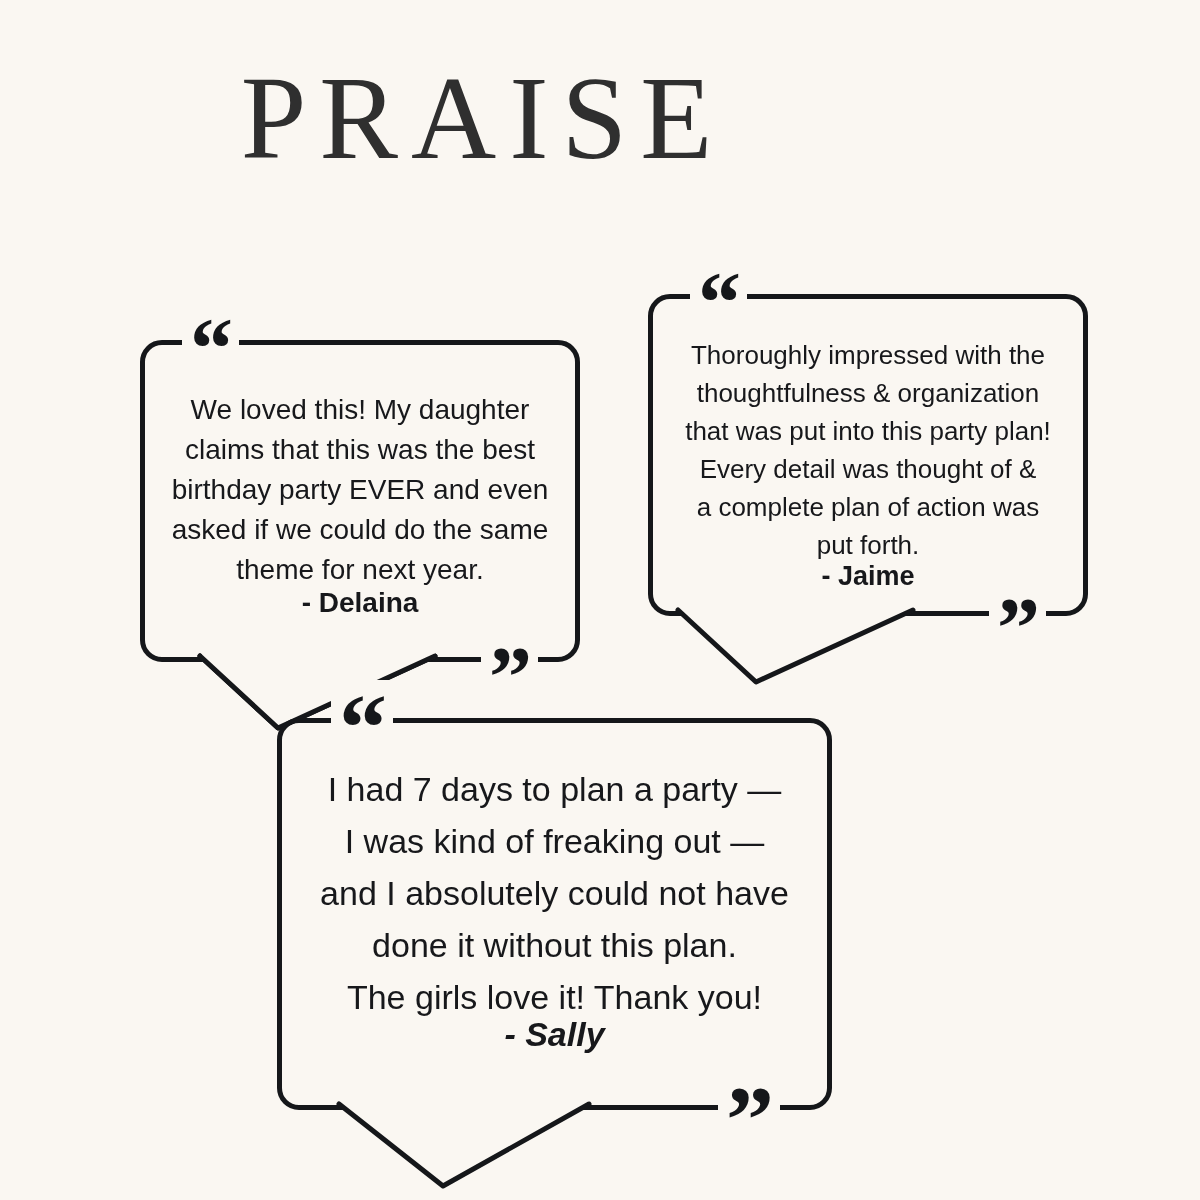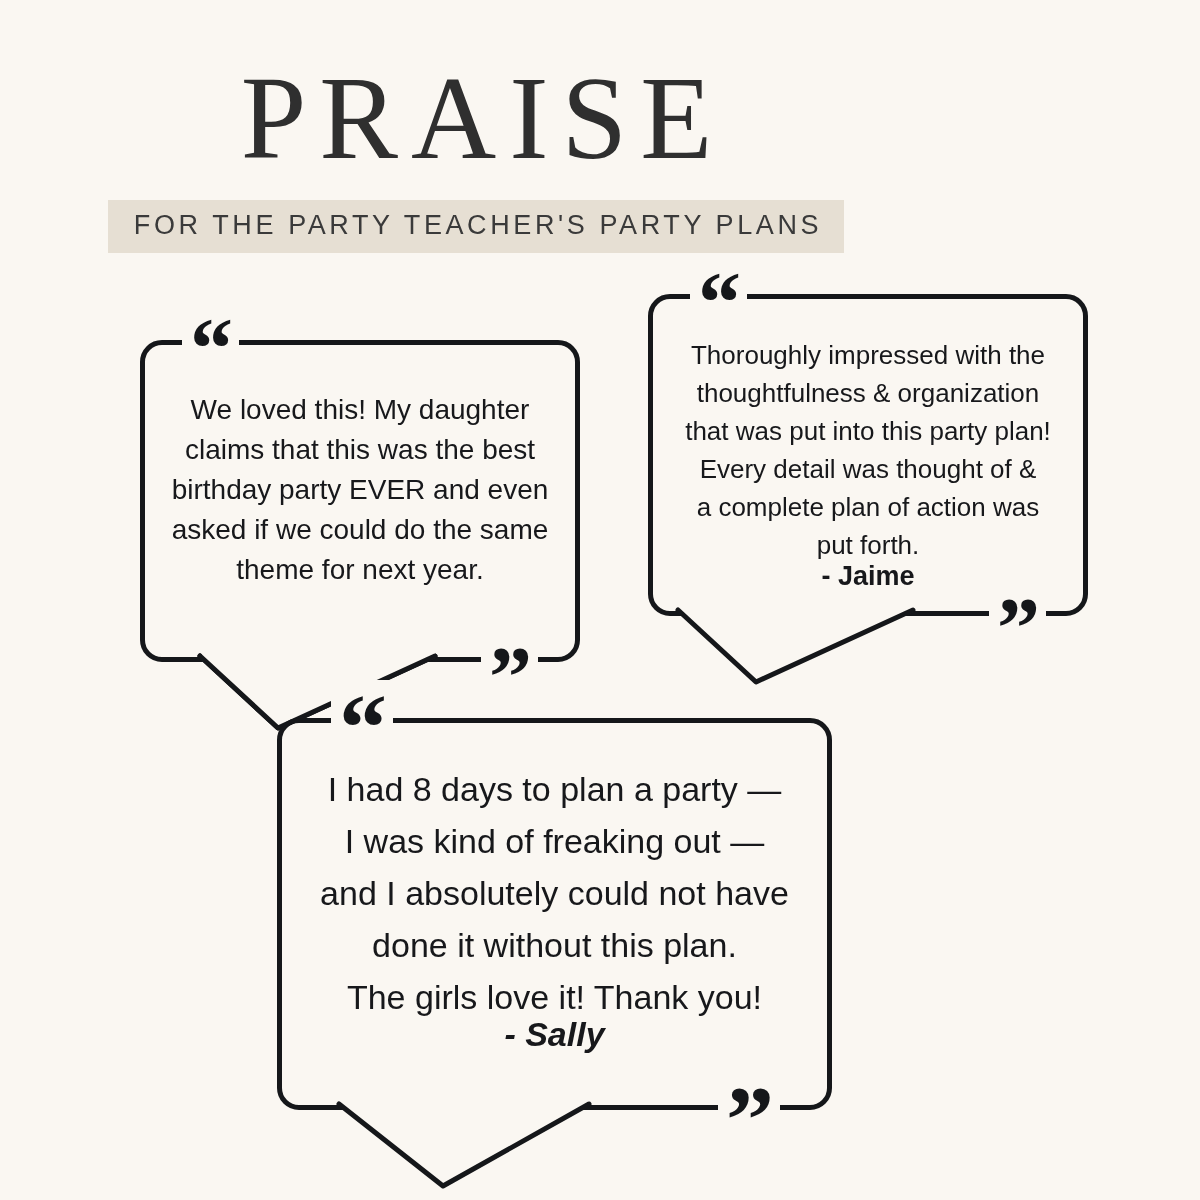--- a/index.html
+++ b/index.html
@@ -122,41 +122,39 @@
   #bubble-sally .q-close { right: 52px; bottom: -58px; font-size: 96px; }
   #bubble-sally .bubble-text { top: 45px; font-size: 34px; line-height: 52px; padding: 0 20px; }
   #bubble-sally .bubble-author { top: 297px; font-size: 34px; font-style: italic; }
   #bubble-sally .tail { left: 62px; top: 386px; }
 </style>
 </head>
 <body>
 
 <div class="header">
   <div class="praise-title">PRAISE</div>
-  <div class="subtitle-band">
-    <span class="subtitle-text">FOR THE PARTY TEACHER'S PARTY PLANS</span>
-  </div>
 </div>
 
 <div class="bubble" id="bubble-delaina">
   <div class="bubble-body"></div>
   <div class="tail">
     <svg width="240" height="80" viewBox="0 0 240 80">
       <path d="M0 0 L78 72 L235 0" fill="none" stroke="#15171a" stroke-width="5" stroke-linejoin="round" stroke-linecap="round"></path>
       <path d="M2 -8 L235 -8 L235 2 L78 72 L2 2 Z" fill="#faf7f2" stroke="none"></path>
       <path d="M0 0 L78 72 L235 0" fill="none" stroke="#15171a" stroke-width="5" stroke-linejoin="round" stroke-linecap="round"></path>
     </svg>
   </div>
   <span class="quote-mark q-open">“</span>
   <span class="quote-mark q-close">”</span>
   <div class="bubble-text">We loved this! My daughter
 claims that this was the best
 birthday party EVER and even
 asked if we could do the same
 theme for next year.</div>
+  <div class="bubble-author">- Delaina</div>
 </div>
 
 <div class="bubble" id="bubble-jaime">
   <div class="bubble-body"></div>
   <div class="tail">
     <svg width="240" height="80" viewBox="0 0 240 80">
       <path d="M2 -8 L235 -8 L235 2 L78 72 L2 2 Z" fill="#faf7f2" stroke="none"></path>
       <path d="M0 0 L78 72 L235 0" fill="none" stroke="#15171a" stroke-width="5" stroke-linejoin="round" stroke-linecap="round"></path>
     </svg>
   </div>
@@ -174,19 +172,19 @@
 <div class="bubble" id="bubble-sally">
   <div class="bubble-body"></div>
   <div class="tail">
     <svg width="260" height="90" viewBox="0 0 260 90">
       <path d="M2 -8 L250 -8 L250 2 L104 82 L2 2 Z" fill="#faf7f2" stroke="none"></path>
       <path d="M0 0 L104 82 L250 0" fill="none" stroke="#15171a" stroke-width="5" stroke-linejoin="round" stroke-linecap="round"></path>
     </svg>
   </div>
   <span class="quote-mark q-open">“</span>
   <span class="quote-mark q-close">”</span>
-  <div class="bubble-text">I had 8 days to plan a party —
+  <div class="bubble-text">I had 7 days to plan a party —
 I was kind of freaking out —
 and I absolutely could not have
 done it without this plan.
 The girls love it! Thank you!</div>
   <div class="bubble-author">- Sally</div>
 </div>
 
 </body></html>

